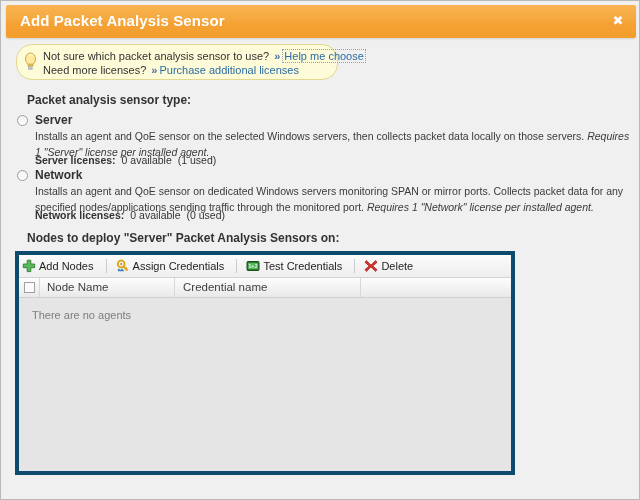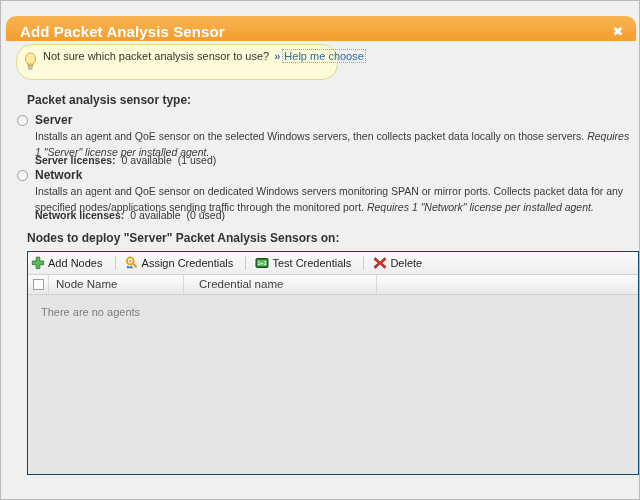--- a/index.html
+++ b/index.html
@@ -27,24 +27,23 @@
     box-sizing: border-box;
   }
 
   
   #titlebar {
     position: absolute;
     left: 5px; top: 4px;
     width: 630px;
     height: 33px;
     background: linear-gradient(to bottom, #f8b351 0%, #f6a83e 45%, #f5a134 55%, #f39d2c 100%);
-    border-radius: 10px;
+    border-radius: 2px;
     box-sizing: border-box;
     box-shadow: 0 1px 2px rgba(0,0,0,0.12);
-    margin-top: 11px;
   }
   #title-text {
     position: absolute;
     left: 14px; top: 7px;
     font-size: 15px;
     font-weight: bold;
     color: #ffffff;
     letter-spacing: 0.1px;
     white-space: nowrap;
   }
@@ -164,26 +163,25 @@
     color: #333333;
     white-space: nowrap;
   }
   .radio-lic b { font-weight: bold; margin-top: 36px; }
   .lic-gap { display: inline-block; width: 6px; }
 
   
   #grid-panel {
     position: absolute;
     left: 14px; top: 210px;
-    width: 612px;
+    width: 500px;
     height: 224px;
     background: #ffffff;
-    border: 1px solid #0c4a6e;
-    box-sizing: border-box;
-    margin-left: 12px;
+    border: 4px solid #0c4a6e;
+    box-sizing: border-box;
   }
   #toolbar {
     position: absolute;
     left: 0; top: 0;
     right: 0;
     height: 23px;
     background: linear-gradient(to bottom, #fbfbfb, #eeeeee);
     border-bottom: 1px solid #d3d3d3;
     box-sizing: border-box;
     white-space: nowrap;
@@ -232,21 +230,21 @@
     color: #3f3f3f;
     border-right: 1px solid #d8d8d8;
     box-sizing: border-box;
     padding-left: 7px;
     overflow: hidden;
     white-space: nowrap;
     cursor: pointer;
   }
   #hdr-check { left: 0;   width: 21px; padding-left: 0; }
   #hdr-c0    { left: 21px;  width: 135px; }
-  #hdr-c1    { left: 164px; width: 185px; }
+  #hdr-c1    { left: 157px; width: 185px; }
   #hdr-c2    { left: 341px; width: 254px; }
   #hdr-c3    { left: 595px; width: 15px; border-right: none; }
 
   .hdr-checkbox {
     position: absolute;
     left: 5px; top: 4px;
     width: 11px; height: 11px;
     background: #fbfbfb;
     border: 1px solid #a0a0a0;
     box-sizing: border-box;
@@ -283,20 +281,23 @@
       <svg id="bulb-icon" viewBox="0 0 13 20">
         <ellipse cx="6.5" cy="7" rx="5" ry="6" fill="#ffe9a0" stroke="#d8ab38" stroke-width="1"></ellipse>
         <path d="M4 12 h5 v2 h-5 z" fill="#e8c25f" stroke="#c79b2e" stroke-width="0.6"></path>
         <rect x="4.3" y="14.3" width="4.4" height="1.4" fill="#cfcfcf" stroke="#9a9a9a" stroke-width="0.4"></rect>
         <rect x="4.6" y="16.3" width="3.8" height="1.3" fill="#cfcfcf" stroke="#9a9a9a" stroke-width="0.4"></rect>
         <path d="M5.3 3.2 q2.6 -1 4 1" stroke="#ffffff" stroke-width="1" fill="none" opacity="0.85"></path>
       </svg>
       <div class="tip-line l1">
         <span>Not sure which packet analysis sensor to use?</span><span class="chev">»</span><a class="link dotted">Help me choose</a>
       </div>
+      <div class="tip-line l2">
+        <span>Need more licenses?</span><span class="chev">»</span><a class="link">Purchase additional licenses</a>
+      </div>
     </div>
 
     <div class="section-head" id="head-sensor-type">Packet analysis sensor type:</div>
 
     <div class="radio-row" id="opt-server">
       <div class="radio-dot"></div>
       <div class="radio-label">Server</div>
       <div class="radio-desc">
         <span>Installs an agent and QoE sensor on the selected Windows servers, then collects packet data locally on those servers.</span>
         <i>Requires 1 "Server" license per installed agent.</i>

